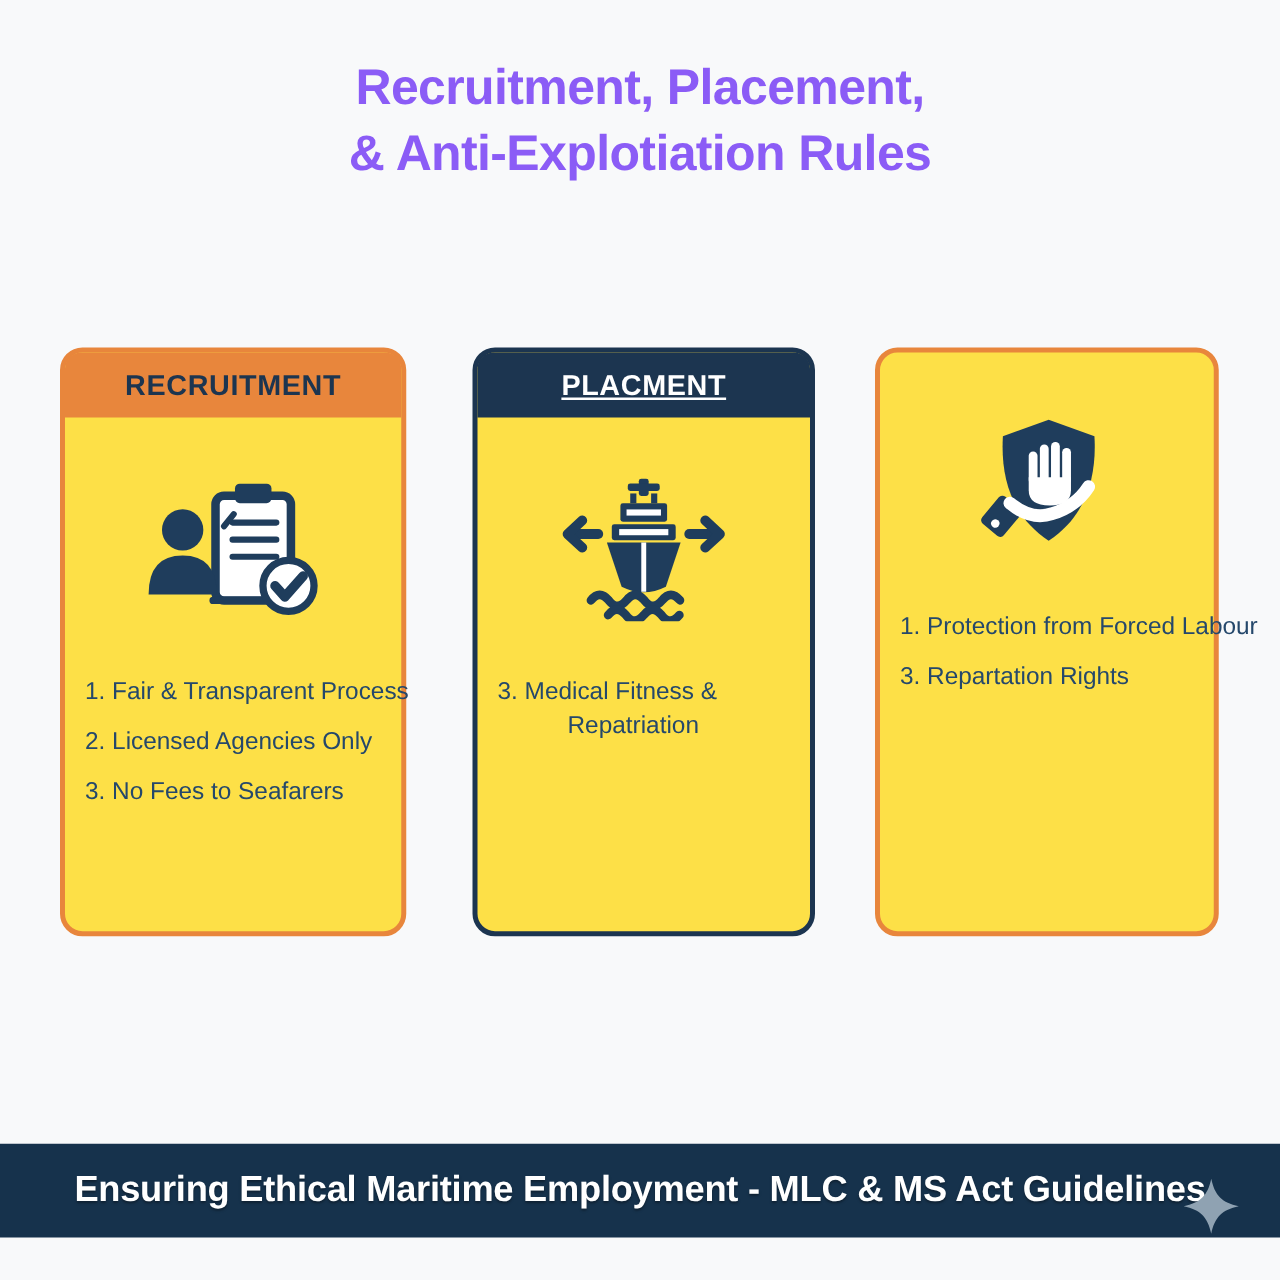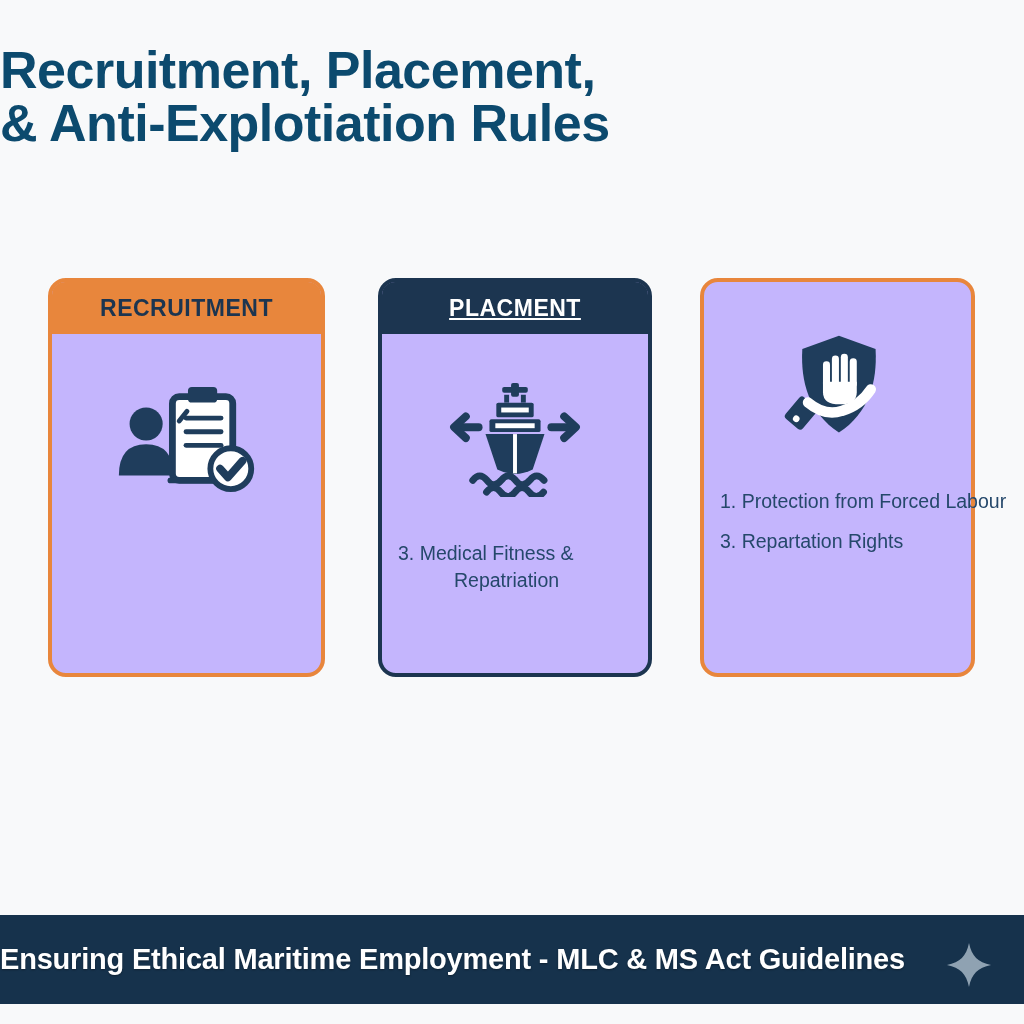--- a/index.html
+++ b/index.html
@@ -5,28 +5,28 @@
   html,body{margin:0;padding:0;}
   body{background:#e9ebee;font-family:"Liberation Sans",sans-serif;}
   .page{
     position:relative;width:1024px;height:1024px;margin:0 auto;
     background:#F8F9FA;overflow:hidden;
   }
 
   
   .title-block{
     position:absolute;top:44px;left:0;width:100%;
-    text-align:left;color:#0c4a6e;font-weight:bold;
-    font-size:52px;line-height:53px;letter-spacing:-0.5px;
+    text-align:center;color:#8b5cf6;font-weight:bold;
+    font-size:40px;line-height:53px;letter-spacing:-0.5px;
   }
 
   
   .card{
-    position:absolute;top:278px;height:399px;box-sizing:border-box;
-    background:#c4b5fd;border:4px solid #E8863C;border-radius:18px;
+    position:absolute;top:278px;height:471px;box-sizing:border-box;
+    background:#fde047;border:4px solid #E8863C;border-radius:18px;
   }
   .card-1{left:48px;width:277px;}
   .card-2{left:378px;width:274px;}
   .card-3{left:700px;width:275px;}
   .card-header{
     height:52px;line-height:52px;text-align:center;
     font-weight:bold;font-size:23px;letter-spacing:0.5px;
     border-radius:13px 13px 0 0;
   }
   .card-icon{
@@ -37,22 +37,22 @@
   .card-list{
     list-style:none;margin:44px 0 0;padding:0 0 0 16px;
     color:#25486B;font-size:19.5px;line-height:27px;
   }
   .card-list li{margin-bottom:13px;}
   .card--nowrap li{white-space:nowrap;}
   .card--hang li{padding-left:56px;text-indent:-56px;}
 
   
   .banner{
-    position:absolute;left:0;top:915px;width:1024px;height:89px;
-    background:#16324C;display:flex;align-items:center;justify-content:flex-start;
+    position:absolute;left:0;top:915px;width:1024px;height:75px;
+    background:#16324C;display:flex;align-items:center;justify-content:center;
   }
   .banner-text{
     color:#ffffff;font-weight:bold;font-size:29px;letter-spacing:-0.2px;
     text-shadow:0 1px 2px rgba(0,0,0,0.35);
   }
   .banner-sparkle{position:absolute;right:32px;top:27px;width:46px;height:46px;}
 </style>
 </head>
 <body>
 
@@ -75,20 +75,25 @@
           <path d="M74 62 H110"></path>
           <path d="M67 37 l8 -10"></path>
         </g>
         <circle cx="33" cy="40" r="17" fill="#1F3D5C"></circle>
         <path d="M5 93 Q5 61 33 61 Q61 61 61 93 Z" fill="#1F3D5C"></path>
         <path d="M58 98 H104" stroke="#1F3D5C" stroke-width="6" stroke-linecap="round"></path>
         <circle cx="120" cy="86" r="21" fill="#ffffff" stroke="#1F3D5C" stroke-width="6"></circle>
         <path d="M109 86 l8 9 l15 -17" fill="none" stroke="#1F3D5C" stroke-width="8" stroke-linecap="round" stroke-linejoin="round"></path>
       </svg>
     </div>
+    <ul class="card-list">
+      <li>1. Fair &amp; Transparent Process</li>
+      <li>2. Licensed Agencies Only</li>
+      <li>3. No Fees to Seafarers</li>
+    </ul>
   </article>
 
   <article class="card card-2 card--hang" style="border-color: rgb(28, 53, 80);">
     <div class="card-header" style="background: rgb(28, 53, 80); color: rgb(255, 255, 255); text-decoration: underline;">PLACMENT</div>
     <div class="card-icon">
       <svg viewBox="0 0 150 118" width="148" height="116" aria-hidden="true">
         <g fill="#1F3D5C">
           <rect x="71" y="2" width="8" height="14" rx="2"></rect>
           <rect x="62" y="6" width="26" height="6" rx="2"></rect>
           <rect x="64" y="14" width="5" height="8"></rect>

